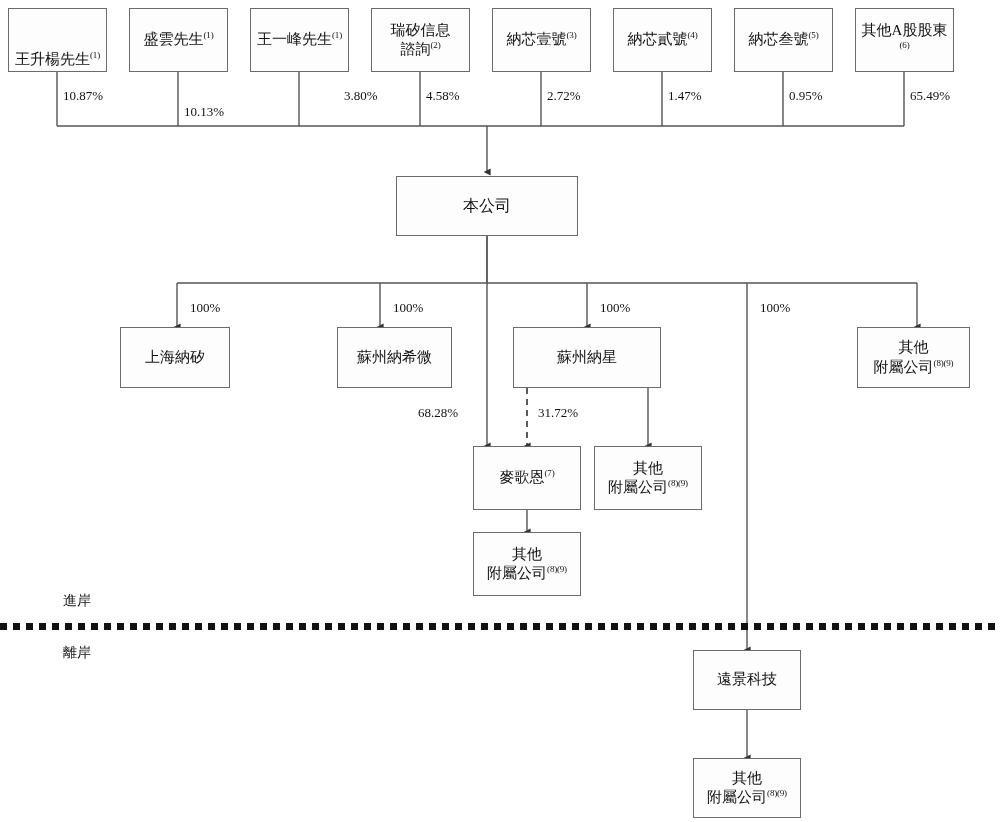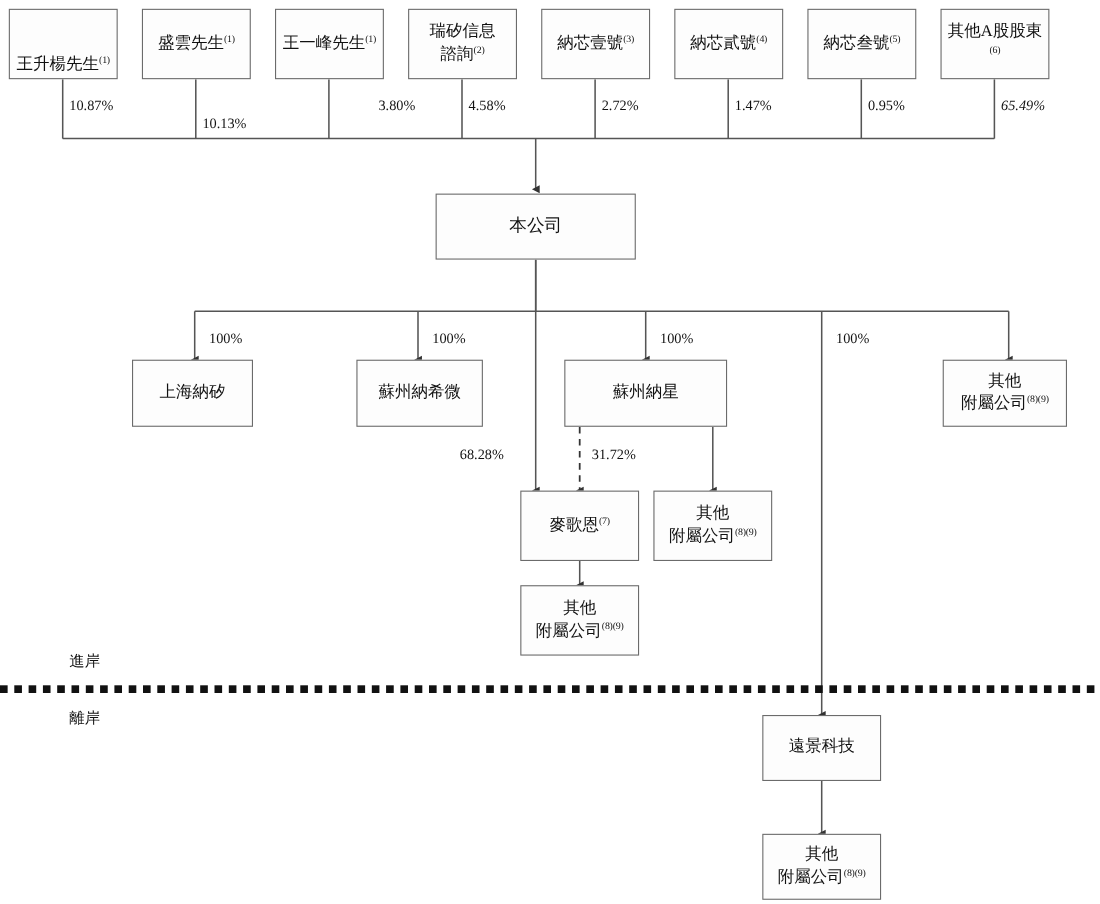--- a/index.html
+++ b/index.html
@@ -124,30 +124,30 @@
     <span class="label"><span>其他A股股東</span><sup>(6)</sup></span>
   </div>
 
   <div class="pct" style="left:63px;top:88px;">10.87%</div>
   <div class="pct" style="left:184px;top:104px;">10.13%</div>
   <div class="pct" style="left:305px;top:88px;margin-left:39px;">3.80%</div>
   <div class="pct" style="left:426px;top:88px;">4.58%</div>
   <div class="pct" style="left:547px;top:88px;">2.72%</div>
   <div class="pct" style="left:668px;top:88px;">1.47%</div>
   <div class="pct" style="left:789px;top:88px;">0.95%</div>
-  <div class="pct" style="left:910px;top:88px;font-style:italic;">65.49%</div>
+  <div class="pct" style="left:910px;top:88px;">65.49%</div>
 
   <div class="node" style="left:396px;top:176px;width:182px;height:60px;font-size:16px;">
     <span class="label">本公司</span>
   </div>
 
   <div class="node" style="left:120px;top:327px;width:110px;height:61px;">
     <span class="label">上海納矽</span>
   </div>
-  <div class="node" style="left:324px;top:327px;width:115px;height:61px;">
+  <div class="node" style="left:337px;top:327px;width:115px;height:61px;">
     <span class="label">蘇州納希微</span>
   </div>
   <div class="node" style="left:513px;top:327px;width:148px;height:61px;">
     <span class="label">蘇州納星</span>
   </div>
   <div class="node" style="left:857px;top:327px;width:113px;height:61px;">
     <span class="label"><span class="ml">其他<br>附屬公司</span><sup>(8)(9)</sup></span>
   </div>
 
   <div class="pct" style="left:190px;top:300px;">100%</div>

